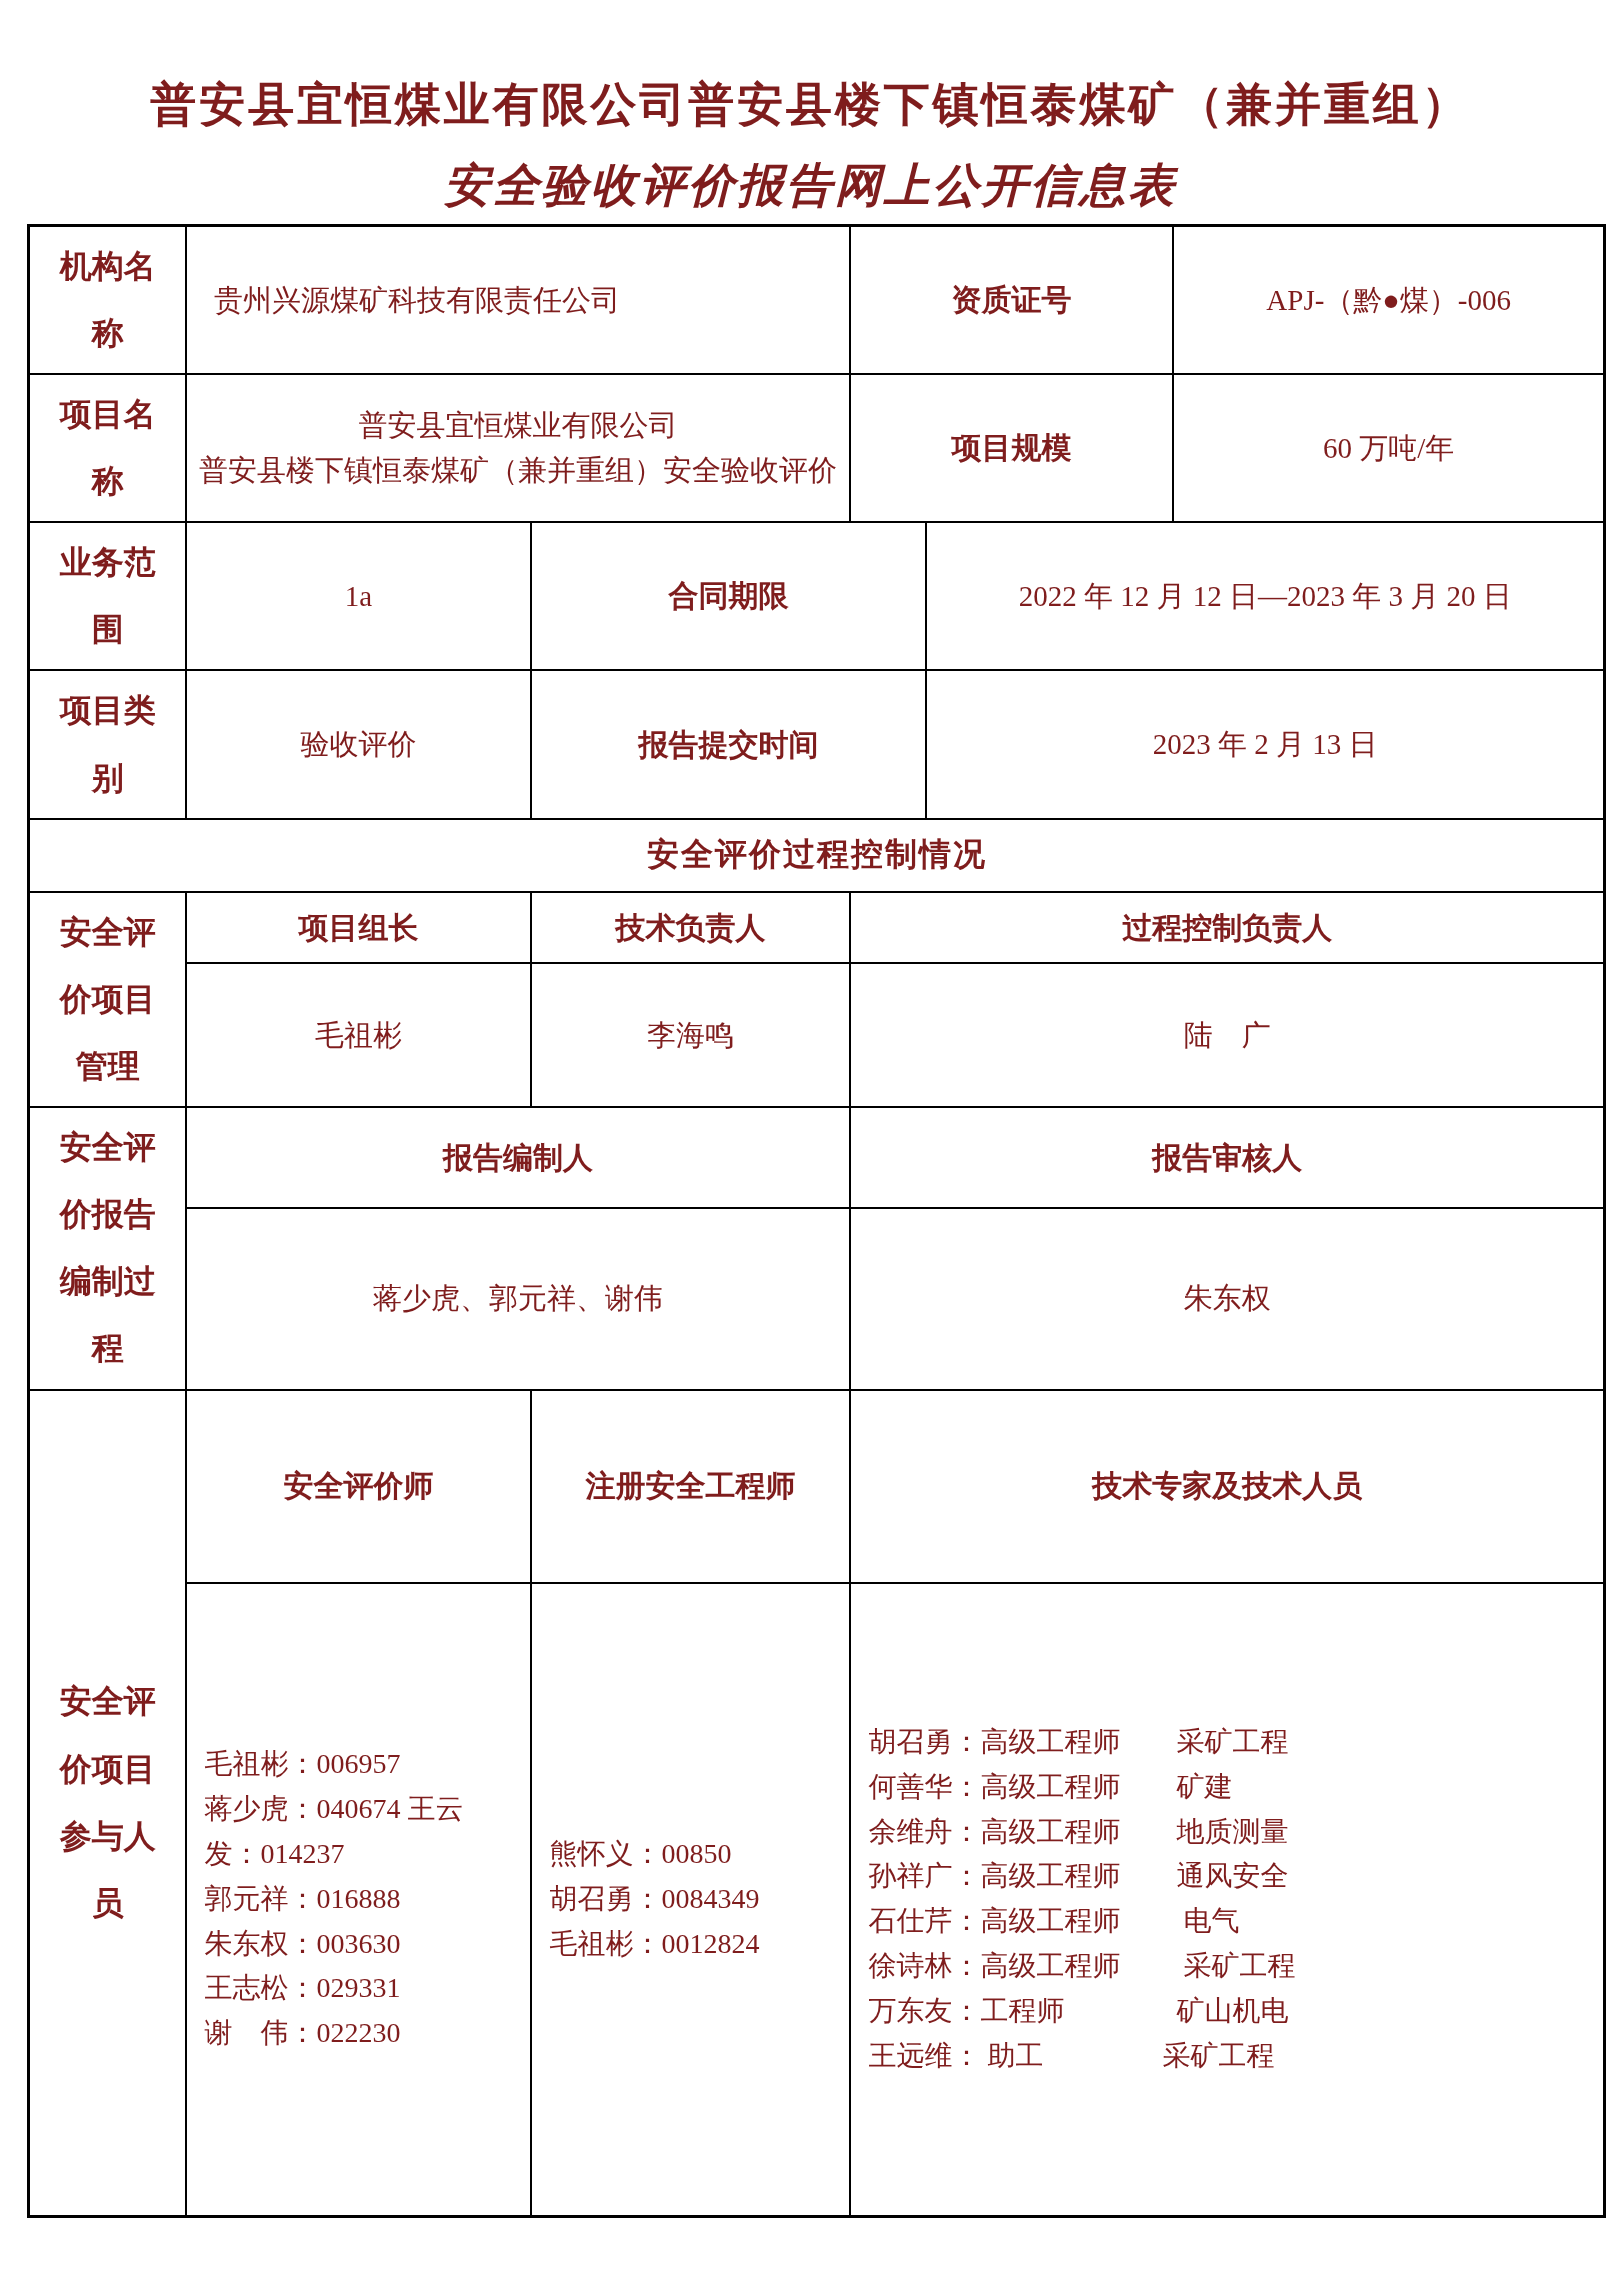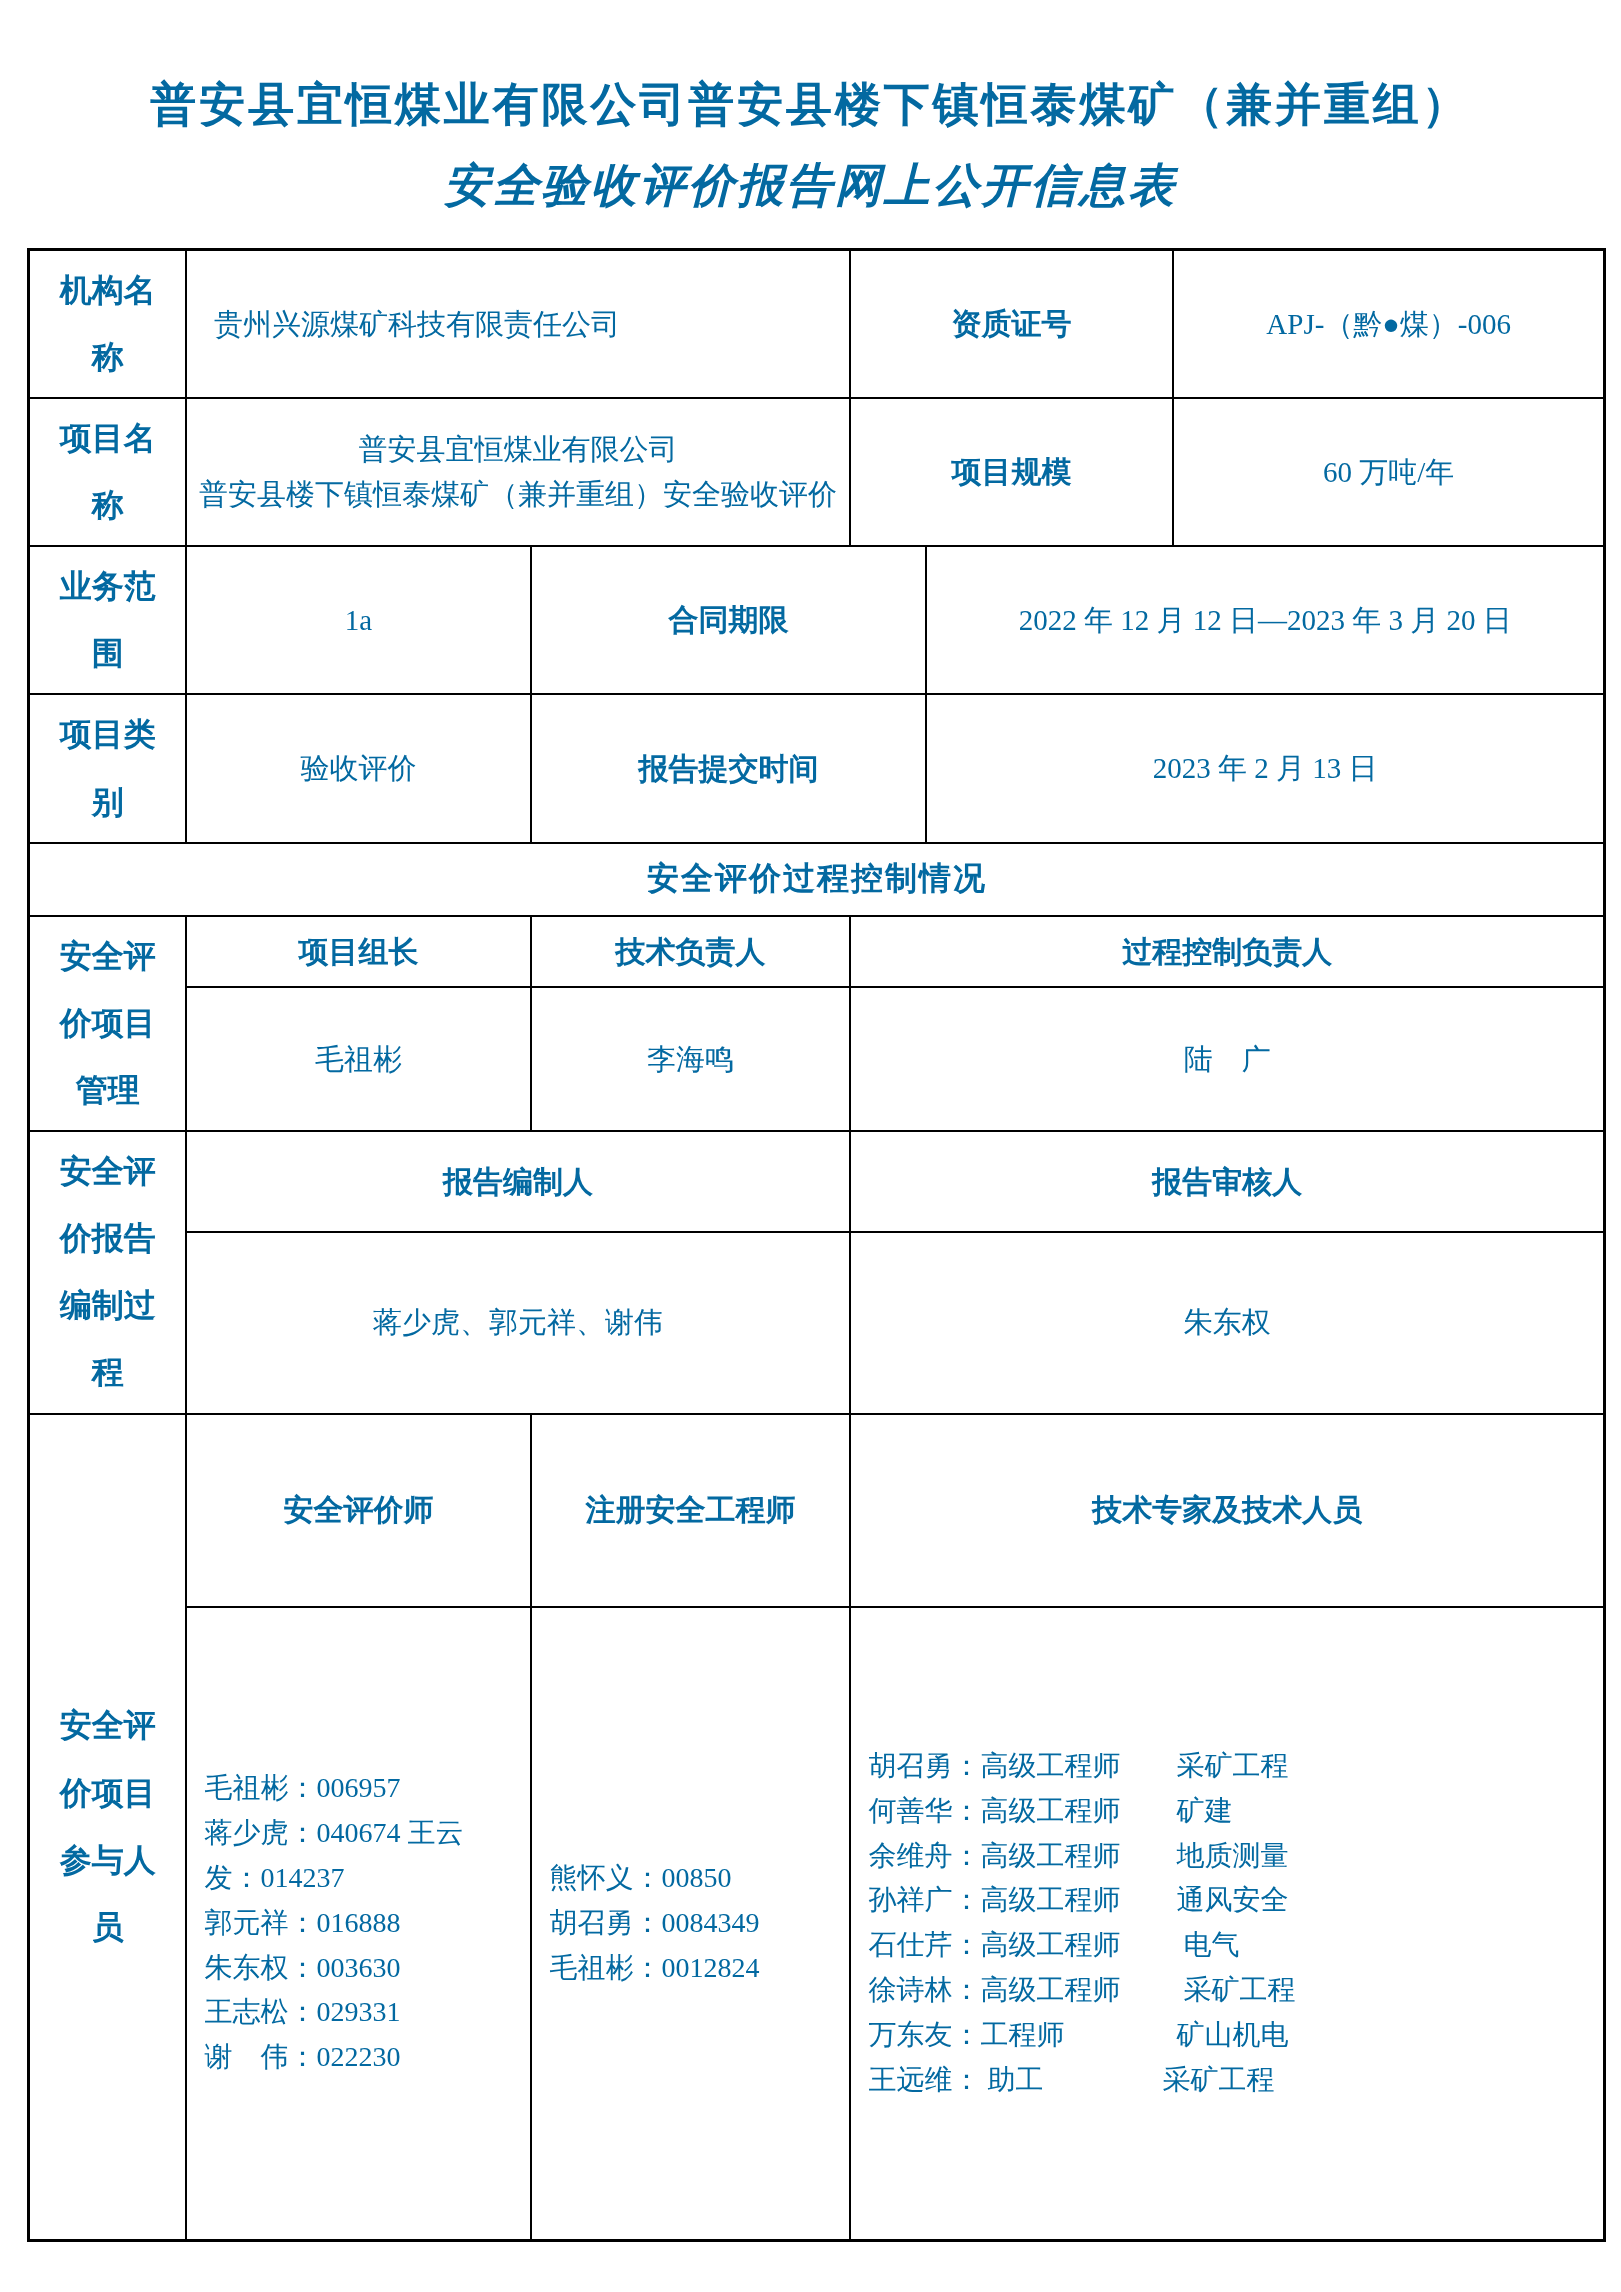--- a/index.html
+++ b/index.html
@@ -1,20 +1,20 @@
 <!DOCTYPE html>
 <html><head>
 <meta charset="utf-8">
 <style>
   html,body{margin:0;padding:0;background:#e8e8e8;}
   .page{
     position:relative;
     width:1621px;height:2293px;
     background:#ffffff;
-    color:#0369a1;
+    color:#7f1d1d;
     font-family:"Liberation Serif","DejaVu Serif",serif;
     overflow:hidden;
   }
   .doc-title{
     text-align:center;
     font-family:"Liberation Sans","DejaVu Sans",sans-serif;
     font-weight:bold;
     letter-spacing:2.9px;
   }
   .doc-title .line1{
@@ -24,21 +24,21 @@
     white-space:nowrap;
   }
   .doc-title .line2{
     font-size:46px;
     line-height:80px;
     white-space:nowrap;
     font-style:italic;
   }
   table.info{
     position:absolute;
-    left:27.4px;top:248px;
+    left:27.4px;top:224px;
     width:1576px;
     border-collapse:collapse;
     table-layout:fixed;
   }
   table.info{border:3.9px solid #000;}
   td{
     border:2px solid #000;
     padding:5.9px 11.8px;
     font-size:29px;
     line-height:1.55;

